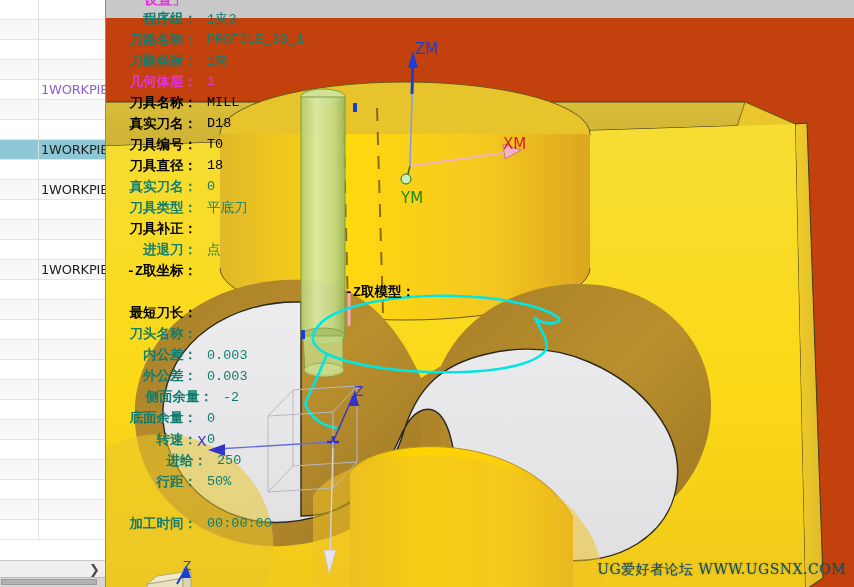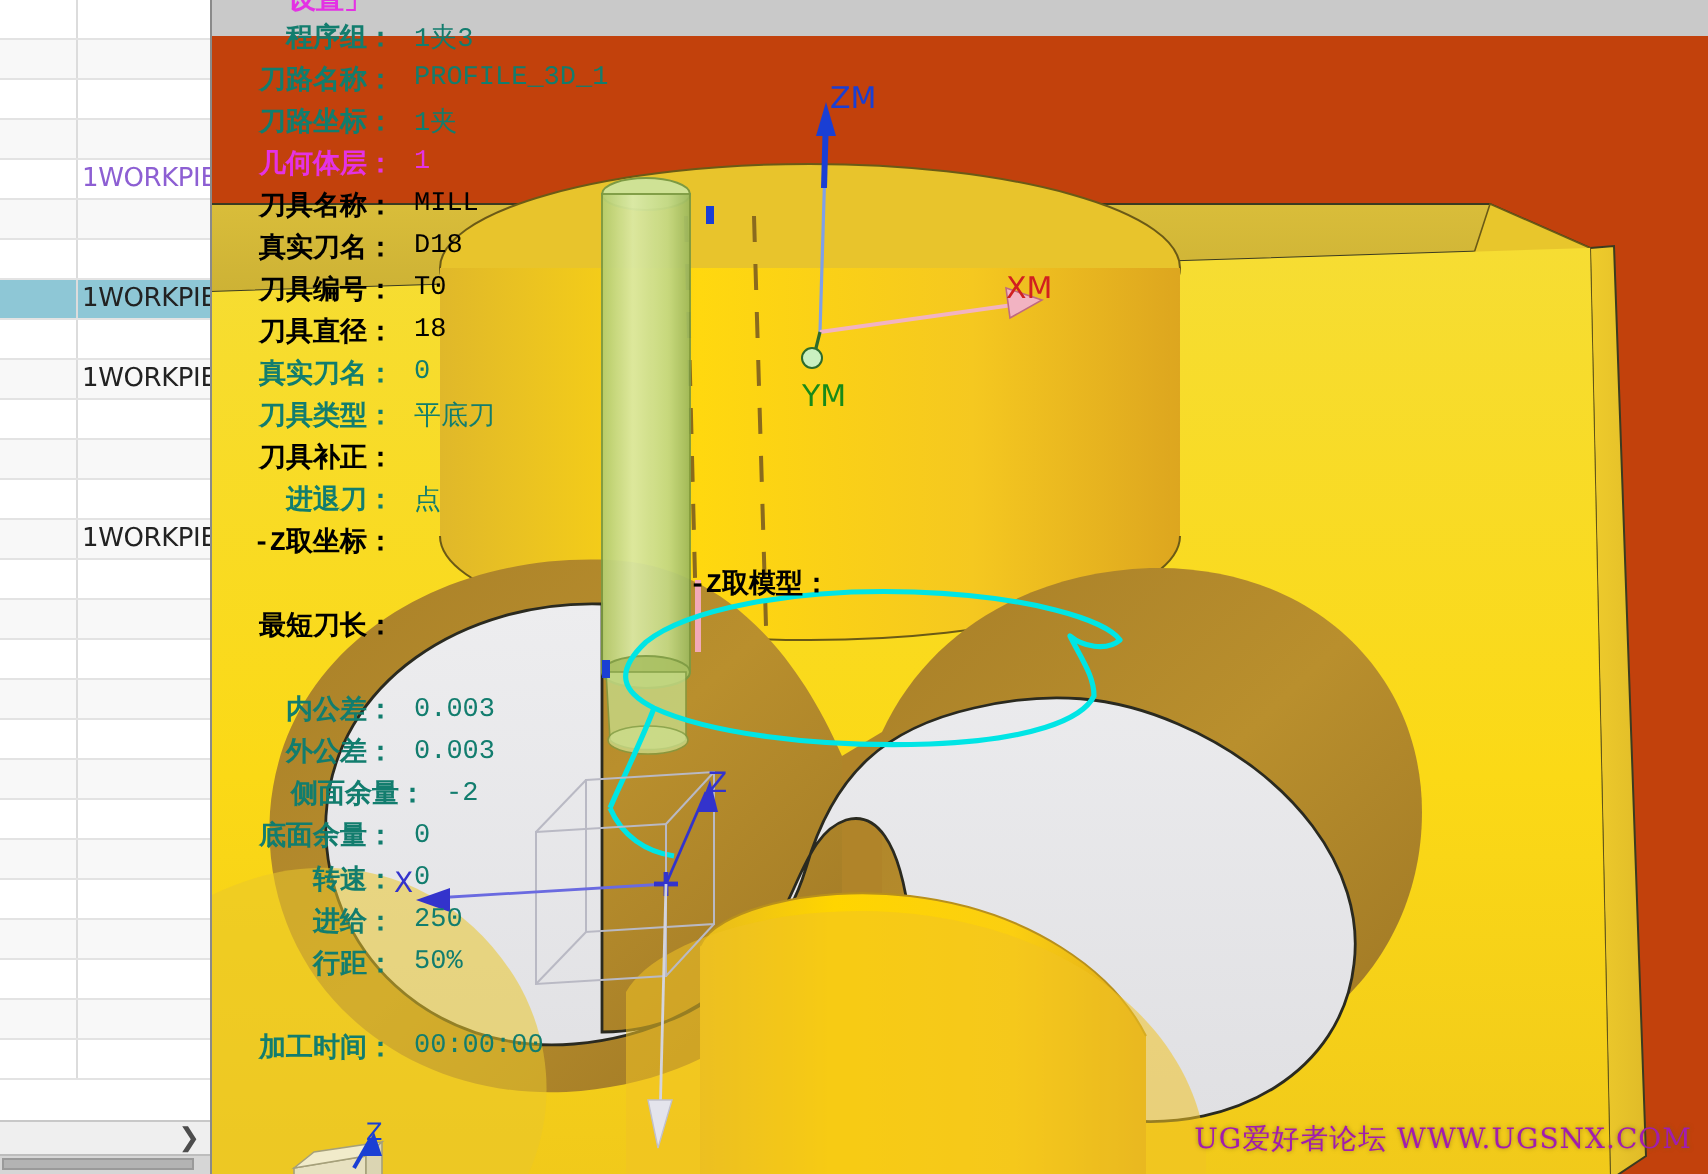--- a/index.html
+++ b/index.html
@@ -98,21 +98,21 @@
   .c-mag{color:#e432e4;}
   #hud-title{
     position:absolute;left:25px;top:-9px;width:200px;
     font-size:14px;font-weight:bold;color:#e432e4;
   }
 
   
   #watermark{
     position:absolute;right:8px;bottom:8px;z-index:30;
     font-family:"DejaVu Serif","Liberation Serif",serif;
-    font-size:14px;color:#a21caf;
+    font-size:14px;color:#0c4a6e;
     text-shadow:0 0 2px rgba(120,100,20,.65);
     letter-spacing:0.5px;
     white-space:nowrap;
   }
 </style>
 </head>
 <body>
 
 <div id="left-panel">
   <div id="list-area">
@@ -516,41 +516,45 @@
       <span class="hval c-red"></span>
     </div>
     <div class="hline" style="top: 281.65px; justify-content: flex-end;">
       <span class="hkey c-red">-Z取模型：</span>
       <span class="hval c-red"></span>
     </div>
     <div class="hline" style="top: 302.7px; align-items: center;">
       <span class="hkey c-red">最短刀长：</span>
       <span class="hval c-red"></span>
     </div>
+    <div class="hline" style="top: 323.75px;">
+      <span class="hkey c-teal">刀头名称：</span>
+      <span class="hval c-teal"></span>
+    </div>
     <div class="hline" style="top: 344.8px;">
       <span class="hkey c-teal">内公差：</span>
       <span class="hval c-teal">0.003</span>
     </div>
     <div class="hline" style="top: 365.85px;">
       <span class="hkey c-teal">外公差：</span>
       <span class="hval c-teal">0.003</span>
     </div>
     <div class="hline" style="top: 386.9px; padding-left: 16px;">
       <span class="hkey c-teal">侧面余量：</span>
       <span class="hval c-teal">-2</span>
     </div>
     <div class="hline" style="top: 407.95px;">
       <span class="hkey c-teal">底面余量：</span>
       <span class="hval c-teal">0</span>
     </div>
     <div class="hline" style="top: 429px;">
       <span class="hkey c-teal">转速：</span>
       <span class="hval c-teal">0</span>
     </div>
-    <div class="hline" style="top: 450.05px;">
+    <div class="hline" style="top: 450.05px; padding-left: 10px;">
       <span class="hkey c-teal">进给：</span>
       <span class="hval c-teal">250</span>
     </div>
     <div class="hline" style="top: 471.1px;">
       <span class="hkey c-teal">行距：</span>
       <span class="hval c-teal">50%</span>
     </div>
     <div class="hline" style="top: 513.2px;">
       <span class="hkey c-teal">加工时间：</span>
       <span class="hval c-teal">00:00:00</span>

